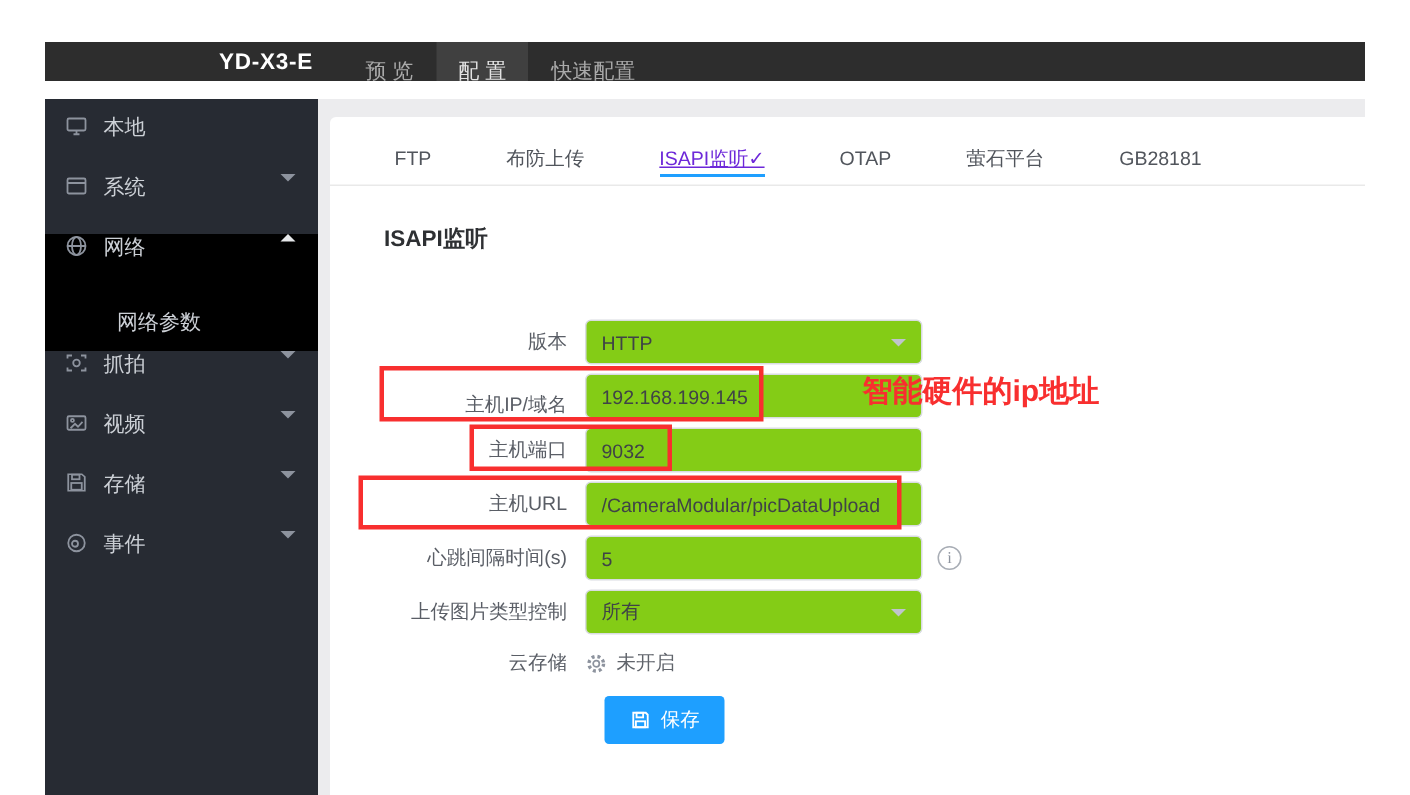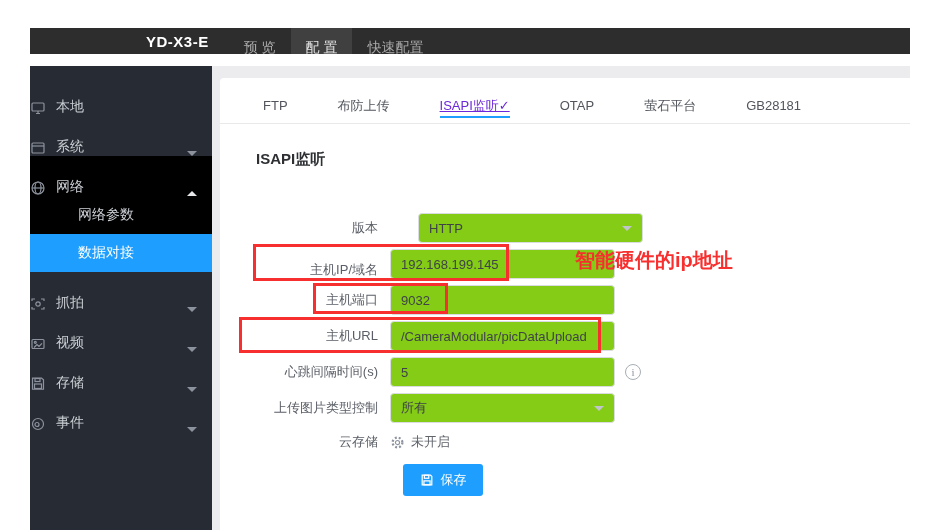--- a/index.html
+++ b/index.html
@@ -12,21 +12,21 @@
     background:#2d2d2d; display:flex; align-items:stretch; }
   .device-name { margin-left:116px; align-self:center; color:#ffffff;
     font-weight:bold; font-size:15px; letter-spacing:.5px; }
   .ttabs { display:flex; margin-left:20px; }
   .ttab { padding:0 15px; line-height:38px; font-size:14px; color:#a9a9a9; cursor:pointer; }
   .ttab.active { background:#404040; color:#e3e3e3; }
 
   
   .sidebar { position:absolute; left:30px; top:66px; width:182px; height:464px;
     background:#272b33; padding-top:10px; color:#ccd0d6; font-size:14px; }
-  .side-item { height:40px; display:flex; align-items:flex-end; padding-left:0; cursor:pointer; }
+  .side-item { height:40px; display:flex; align-items:flex-start; padding-left:13px; cursor:pointer; }
   .sicon { width:16px; height:16px; display:inline-flex; }
   .sicon svg { stroke:#8d939e; fill:none; stroke-width:1.2; }
   .slabel { margin-left:10px; }
   .chev { margin-left:auto; margin-right:15px; width:0; height:0;
     border-left:5px solid transparent; border-right:5px solid transparent; }
   .chev.down { border-top:5px solid #8d939e; }
   .chev.up { border-bottom:5px solid #e6e8ea; }
   .side-group { background:#000000; }
   .side-sub { height:38px; display:flex; align-items:center; padding-left:48px; cursor:pointer; }
   .side-sub.selected { background:#1e9fff; color:#ffffff; }
@@ -120,23 +120,20 @@
               <path d="M2 8h12"></path>
               <ellipse cx="8" cy="8" rx="3" ry="6"></ellipse>
             </svg>
         </span>
         <span class="slabel">网络</span>
         <span class="chev up"></span>
       </div>
       <div class="side-sub">
         <span>网络参数</span>
       </div>
-      <div class="side-sub selected">
-        <span>数据对接</span>
-      </div>
     </div>
 
     <div class="side-item">
       <span class="sicon">
         <svg viewBox="0 0 16 16" width="16" height="16">
             <path d="M2 5V3h3M11 3h3v2M14 11v2h-3M5 13H2v-2"></path>
             <circle cx="8" cy="8" r="2.2"></circle>
           </svg>
       </span>
       <span class="slabel">抓拍</span>
@@ -184,21 +181,21 @@
       <div class="mtab">布防上传</div>
       <div class="mtab active">ISAPI监听✓</div>
       <div class="mtab">OTAP</div>
       <div class="mtab">萤石平台</div>
       <div class="mtab">GB28181</div>
     </div>
 
     <div class="section-title">ISAPI监听</div>
 
 
-    <div class="row" style="top:135px;gap:28px;">
+    <div class="row" style="top:135px;">
       <div class="flabel">版本</div>
       <div class="control select">
         <span>HTTP</span>
         <span class="sel-chev"></span>
       </div>
     </div>
 
     <div class="row" style="top:171px;align-items:flex-end;">
       <div class="flabel">主机IP/域名</div>
       <input class="control" value="192.168.199.145" style="">

